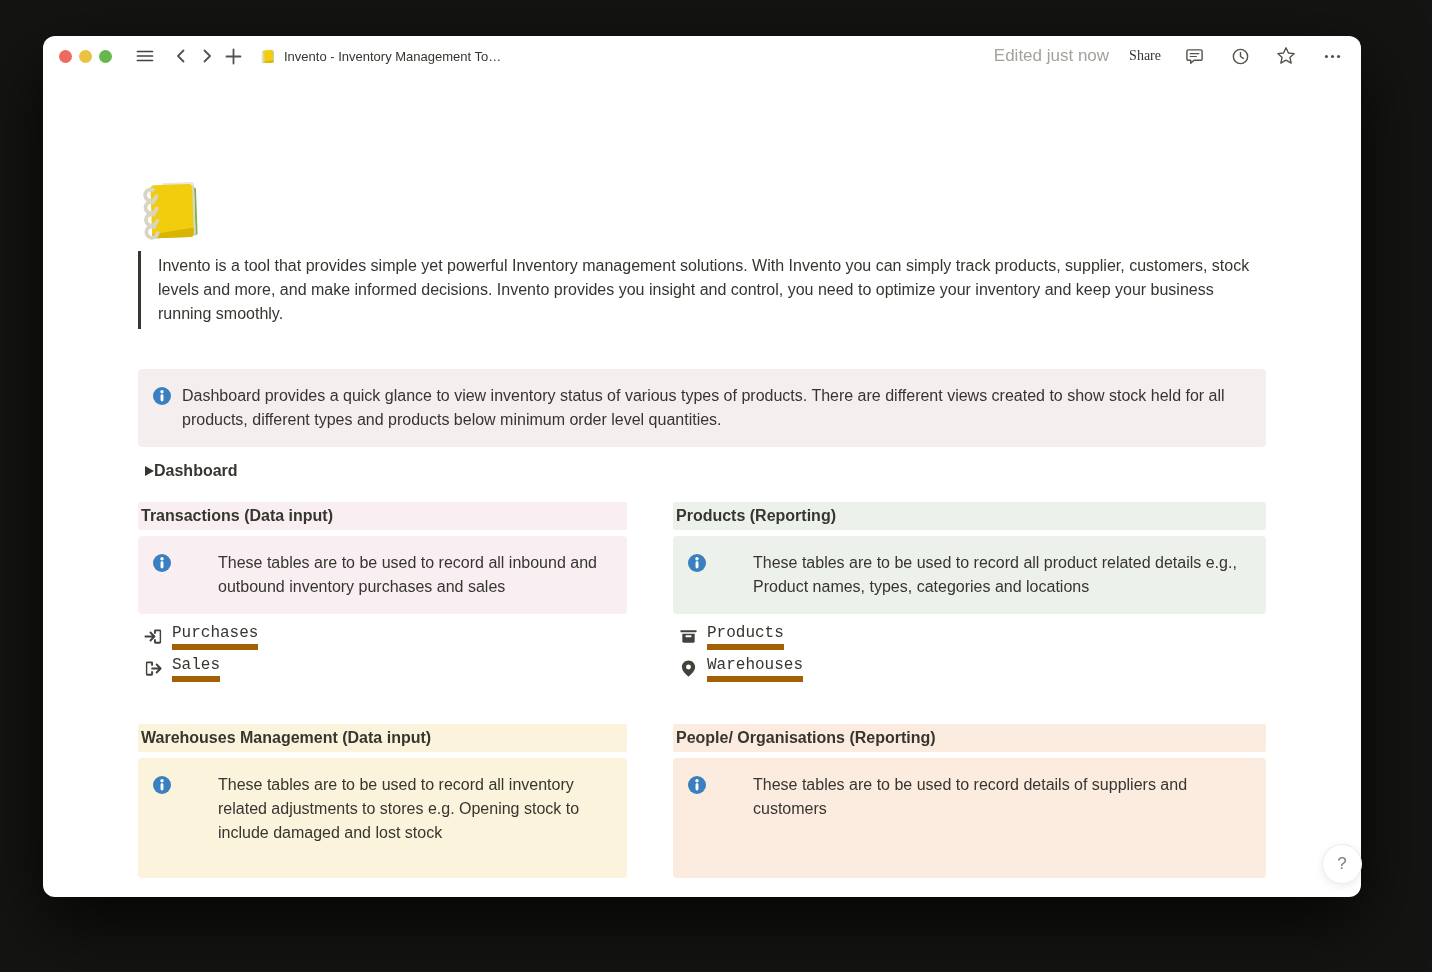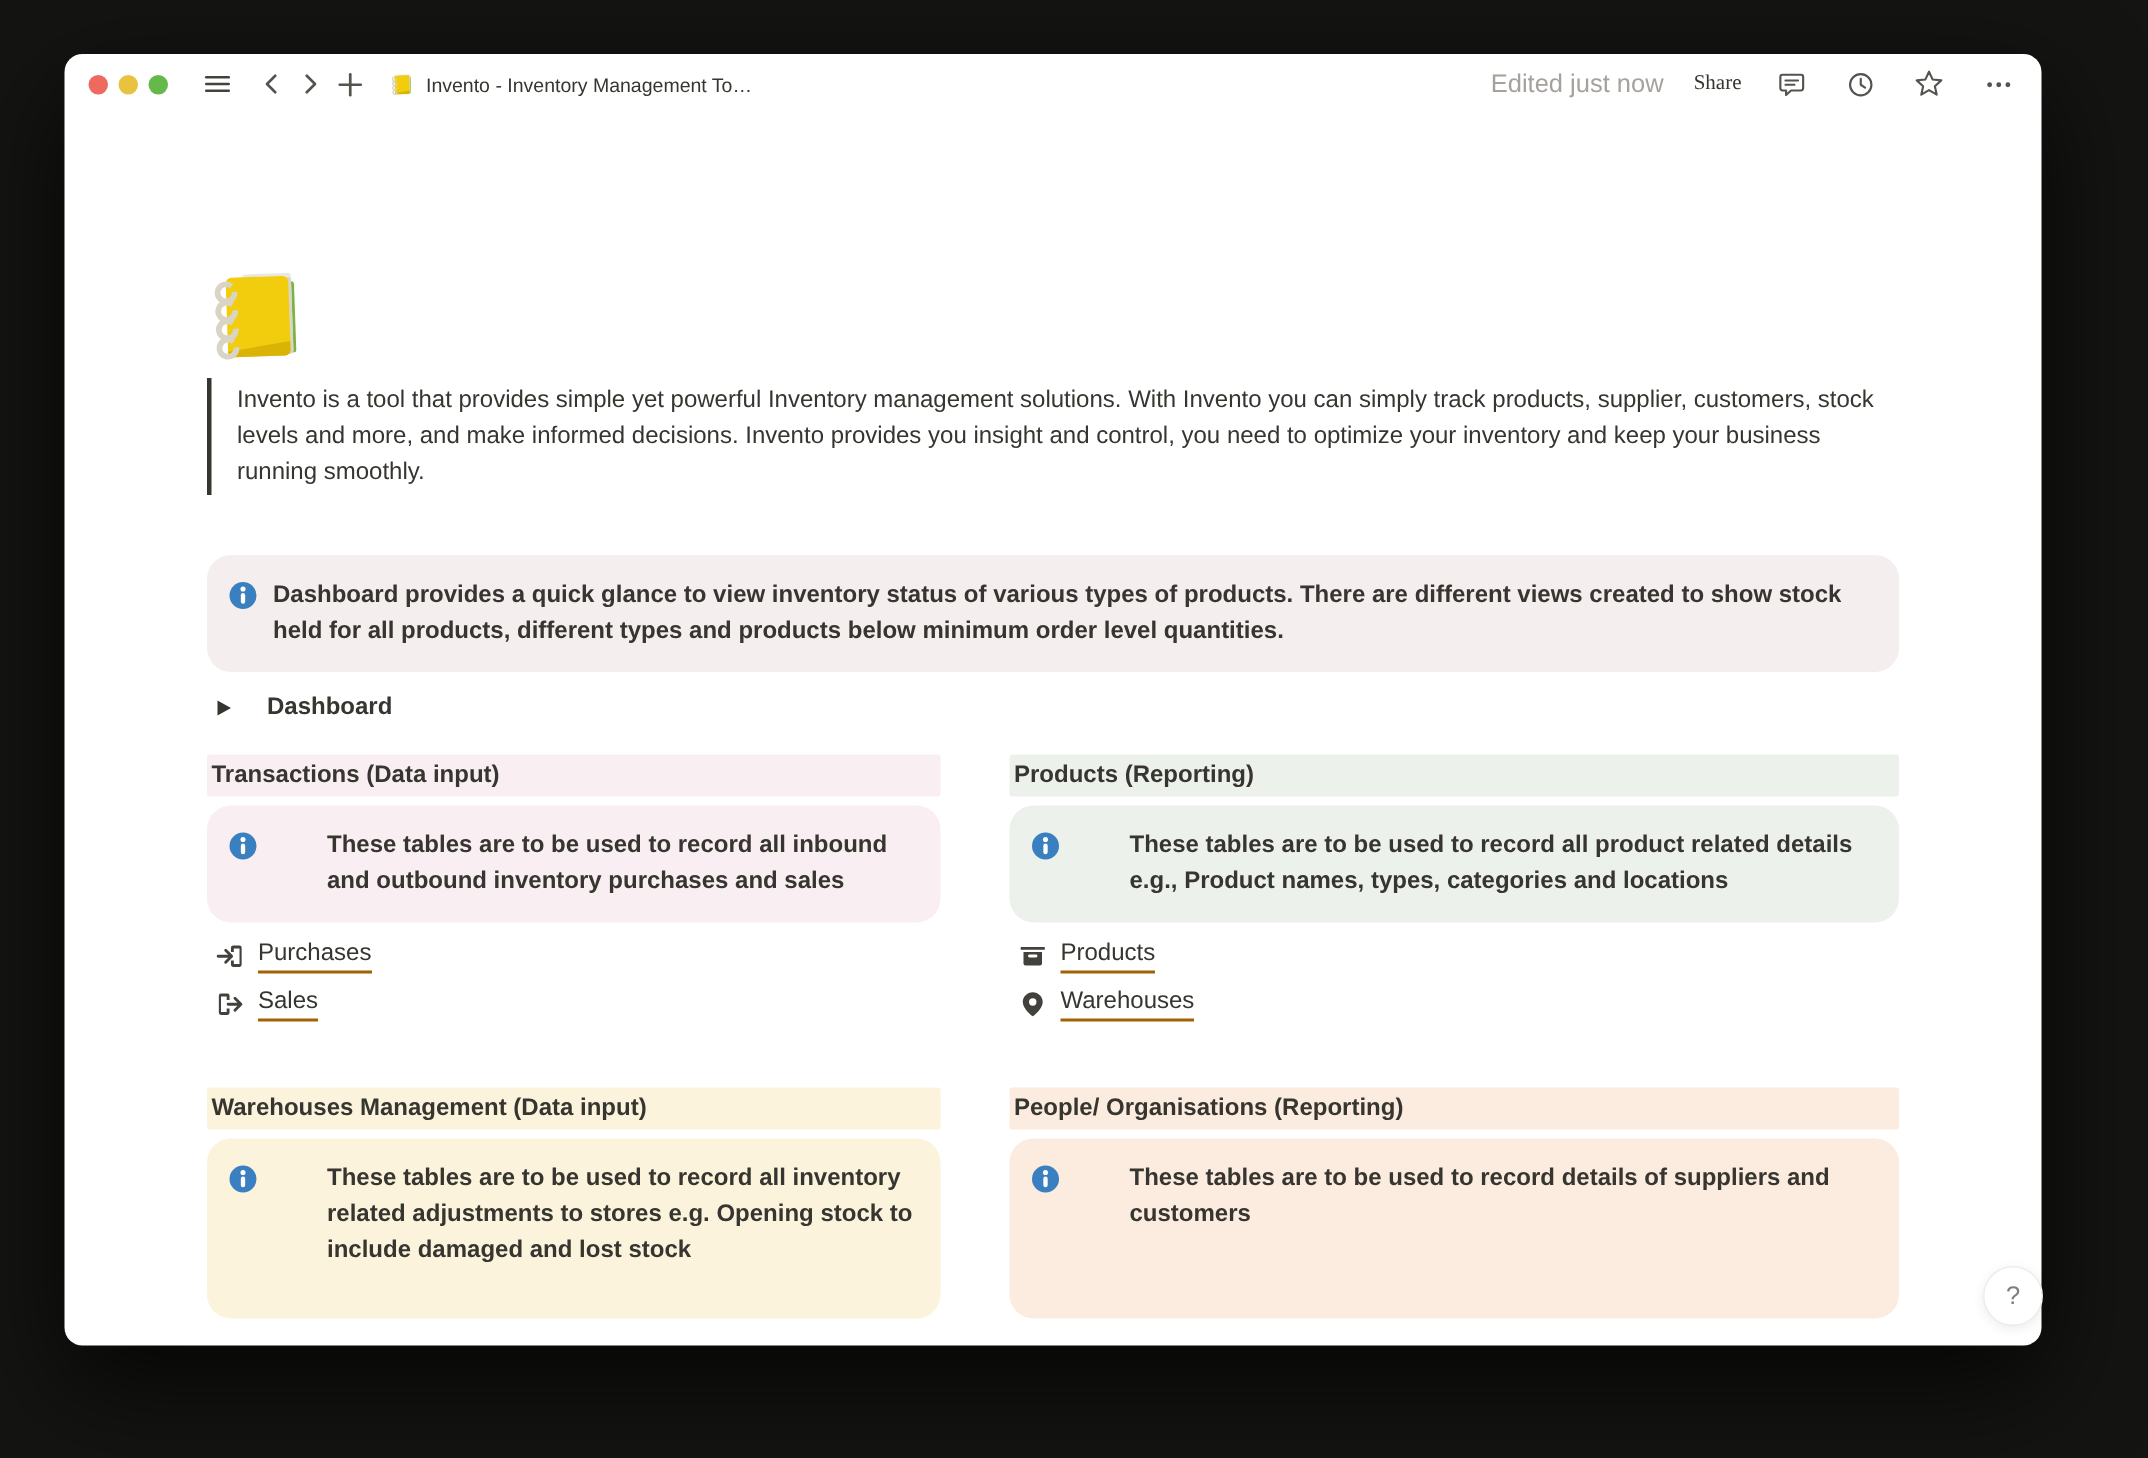--- a/index.html
+++ b/index.html
@@ -46,46 +46,46 @@
   .page-icon { margin-top:99px; width:72px; height:72px; cursor:pointer; }
   h1.page-title {
     margin-top:45px; font-size:40px; line-height:48px; font-weight:700;
     letter-spacing:-0.6px; color:#37352f;
   }
   .quote {
     margin-top:0; border-left:3px solid #37352f; padding:3px 0 3px 17px;
     font-size:16px; line-height:24px;
   }
   .callout {
-    display:flex; gap:10px; border-radius:16px;
-    padding:15px 16px 15px 14px; font-size:16px; line-height:24px;font-weight:bold;
+    display:flex; gap:10px; border-radius:4px;
+    padding:15px 16px 15px 14px; font-size:16px; line-height:24px;
   }
   .callout .ic { flex:0 0 auto; margin-top:2px; }
   .callout.main { margin-top:40px; background:#f4eeee; }
-  .toggle-row { margin-top:12px; display:flex; align-items:center; gap:24px; padding-left:7px; height:24px; cursor:pointer; }
+  .toggle-row { margin-top:12px; display:flex; align-items:center; gap:0; padding-left:7px; height:24px; cursor:pointer; }
   .tri { width:0; height:0; border-left:9px solid #37352f; border-top:5.5px solid transparent; border-bottom:5.5px solid transparent; }
   .toggle-label { font-size:16px; font-weight:700; }
   .grid { display:grid; grid-template-columns:489px 593px; column-gap:46px; }
   .grid.row1 { margin-top:19px; }
   .grid.row2 { margin-top:37px; }
   .sec-header {
     height:28px; line-height:28px; font-size:16px; font-weight:700;
     padding-left:3px; border-radius:2px; white-space:nowrap; overflow:hidden;
   }
   .sec-callout { margin-top:6px; min-height:78px;gap:46px; }
   .h-pink, .c-pink   { background:#f9eef2; }
   .h-green, .c-green { background:#edf1ec; }
   .h-yellow, .c-yellow { background:#fbf3dc; }
   .h-peach, .c-peach { background:#fbecdf; }
   .links { margin-top:9px; }
   .link-row { display:flex; align-items:center; gap:9px; height:26px; margin-bottom:6px; padding-left:6px; cursor:pointer; width:fit-content; }
   .link-row svg { display:block; color:#43413c; }
   .link-text {
     font-size:16px; font-weight:500; color:#37352f;
-    border-bottom:2px solid #a16207; line-height:22px;
+    border-bottom:6px solid #a16207; line-height:22px;font-family:Liberation Mono, monospace;
   }
   .row2 .sec-callout { height:120px; }
   
   .help-button {
     position:absolute; left:1322px; top:844px; width:40px; height:40px;
     border-radius:50%; background:#fff; border:1px solid #ededea;
     box-shadow:0 2px 8px rgba(15,15,15,0.08);
     display:flex; align-items:center; justify-content:center;
     font-size:17px; color:#7f7d78; cursor:pointer; z-index:5;
   }

